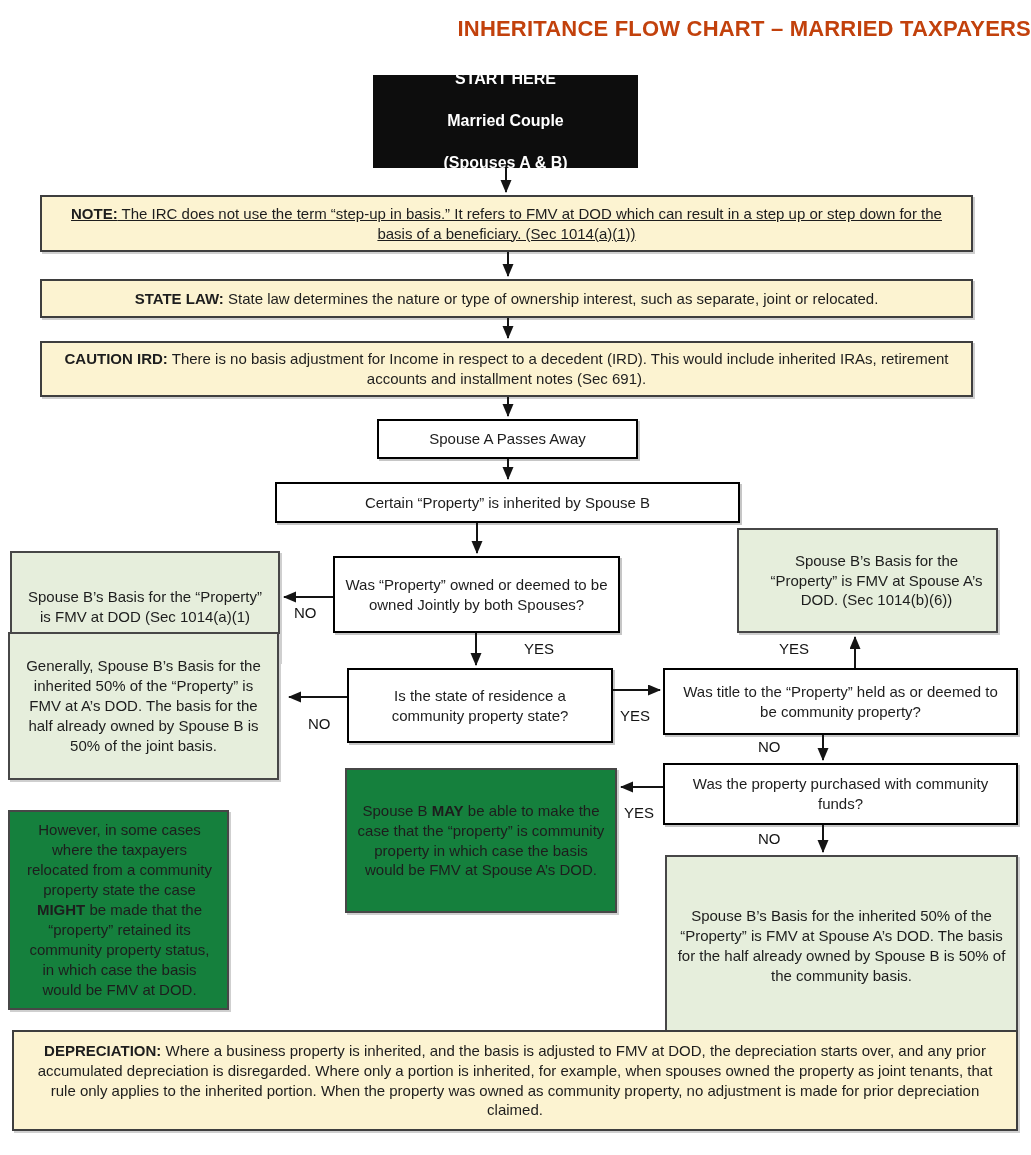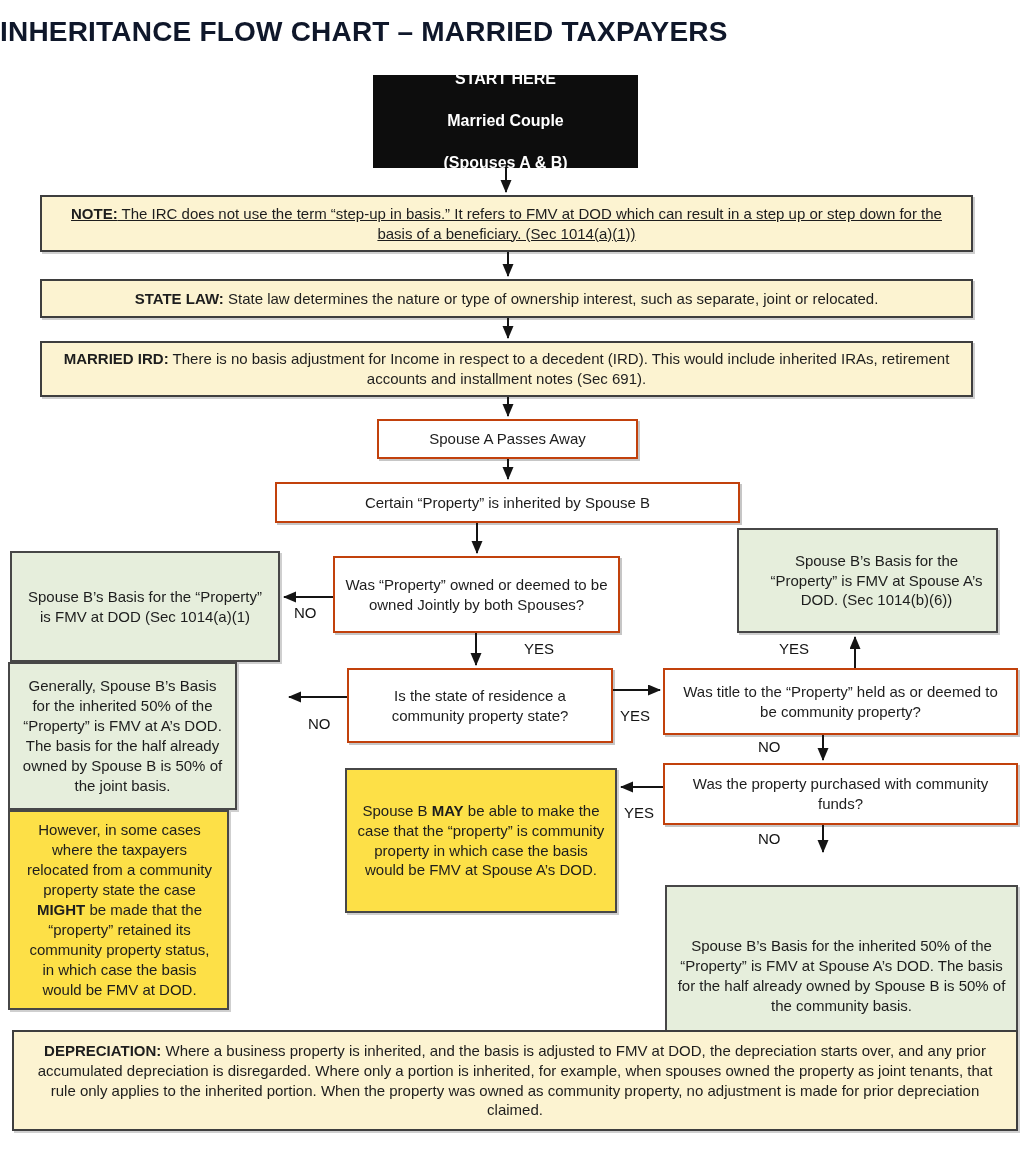--- a/index.html
+++ b/index.html
@@ -1,32 +1,32 @@
 <!DOCTYPE html>
 <html><head>
 <meta charset="utf-8">
 <style>
   html,body { margin:0; padding:0; background:#ffffff; }
   .canvas {
     position:relative; width:1031px; height:1155px; background:#ffffff;
     font-family:"Liberation Sans", sans-serif; color:#1d1d1d; overflow:hidden;
   }
   .title {
-    position:absolute; top:16px; left:0; width:100%; text-align:left;
-    font-size:28px; font-weight:bold; color:#0f172a; letter-spacing:.2px;
+    position:absolute; top:16px; left:0; width:100%; text-align:right;
+    font-size:22px; font-weight:bold; color:#c2410c; letter-spacing:.2px;
   }
   .node {
     position:absolute; box-sizing:border-box;
     display:flex; flex-direction:column; align-items:center; justify-content:center;
     text-align:center; font-size:15px; line-height:1.33; padding:4px 10px;gap:17px;
   }
-  .white { background:#ffffff; border:2px solid #c2410c; box-shadow:2px 2px 0 #c6c6c6; }
+  .white { background:#ffffff; border:2px solid #000000; box-shadow:2px 2px 0 #c6c6c6; }
   .cream { background:#fcf3d1; border:2px solid #3e3e3e; box-shadow:2px 2px 0 #cfcfcf; }
   .green { background:#e6eedc; border:2px solid #474747; box-shadow:2px 2px 0 #cfcfcf; }
-  .peach { background:#fde047; border:2px solid #474747; box-shadow:2px 2px 0 #cfcfcf; }
+  .peach { background:#15803d; border:2px solid #474747; box-shadow:2px 2px 0 #cfcfcf; }
   .black {
     background:#0d0d0d; color:#ffffff; font-weight:bold; font-size:16px;
     line-height:1.55; border:1px solid #0d0d0d;
   }
   .lbl { position:absolute; font-size:15px; color:#141414; }
   .node b { font-weight:bold; }
   svg.wires { position:absolute; top:0; left:0; width:1031px; height:1155px; pointer-events:none; }
 </style>
 </head>
 <body>
@@ -43,21 +43,21 @@
 
   <div class="node cream" style="left:40px; top:195px; width:933px; height:57px; padding:4px 18px;text-decoration:underline;">
     <div><b>NOTE:</b><span> The IRC does not use the term “step-up in basis.”  It refers to FMV at DOD which can result in a step up or step down for the basis of a beneficiary. (Sec 1014(a)(1))</span></div>
   </div>
 
   <div class="node cream" style="left:40px; top:279px; width:933px; height:39px; padding:2px 18px;">
     <div><b>STATE LAW:</b><span> State law determines the nature or type of ownership interest, such as separate, joint or relocated.</span></div>
   </div>
 
   <div class="node cream" style="left:40px; top:341px; width:933px; height:56px; padding:4px 18px;">
-    <div><b>MARRIED IRD:</b><span> There is no basis adjustment for Income in respect to a decedent (IRD).  This would include inherited IRAs, retirement accounts and installment notes (Sec 691).</span></div>
+    <div><b>CAUTION IRD:</b><span> There is no basis adjustment for Income in respect to a decedent (IRD).  This would include inherited IRAs, retirement accounts and installment notes (Sec 691).</span></div>
   </div>
 
   <div class="node white" style="left:377px; top:419px; width:261px; height:40px;">
     <span>Spouse A Passes Away</span>
   </div>
 
   <div class="node white" style="left:275px; top:482px; width:465px; height:41px;">
     <span>Certain “Property” is inherited by Spouse B</span>
   </div>
 
@@ -70,41 +70,41 @@
   </div>
 
   <div class="node green" style="left:737px; top:528px; width:261px; height:105px;padding-left:28px;">
     <span>Spouse B’s Basis for the “Property” is FMV at Spouse A’s DOD. (Sec 1014(b)(6))</span>
   </div>
 
   <div class="node white" style="left:347px; top:668px; width:266px; height:75px;">
     <span>Is the state of residence a community property state?</span>
   </div>
 
-  <div class="node green" style="left:8px; top:662px; width:229px; height:148px;">
+  <div class="node green" style="left:8px; top:632px; width:271px; height:148px;">
     <span>Generally, Spouse B’s Basis for the inherited 50% of the “Property” is FMV at A’s DOD. The basis for the half already owned by Spouse B is 50% of the joint basis.</span>
   </div>
 
   <div class="node peach" style="left:8px; top:810px; width:221px; height:200px;padding-left:12px;">
     <div><span>However, in some cases where the taxpayers relocated from a community property state the case </span><b>MIGHT</b><span> be made that the “property” retained its community property status, in which case the basis would be FMV at DOD.</span></div>
   </div>
 
   <div class="node white" style="left:663px; top:668px; width:355px; height:67px;">
     <span>Was title to the “Property” held as or deemed to be community property?</span>
   </div>
 
   <div class="node white" style="left:663px; top:763px; width:355px; height:62px;">
     <span>Was the property purchased with community funds?</span>
   </div>
 
   <div class="node peach" style="left:345px; top:768px; width:272px; height:145px;">
     <div><span>Spouse B </span><b>MAY</b><span> be able to make the case that the “property” is community property in which case the basis would be FMV at Spouse A’s DOD.</span></div>
   </div>
 
-  <div class="node green" style="left:665px; top:885px; width:353px; height:182px;">
+  <div class="node green" style="left:665px; top:855px; width:353px; height:182px;">
     <span>Spouse B’s Basis for the inherited 50% of the “Property” is FMV at Spouse A’s DOD. The basis for the half already owned by Spouse B is 50% of the community basis.</span>
   </div>
 
   <div class="node cream" style="left:12px; top:1030px; width:1006px; height:101px; padding:6px 20px;align-items:flex-end;">
     <div><b>DEPRECIATION:</b><span> Where a business property is inherited, and the basis is adjusted to FMV at DOD, the depreciation starts over, and any prior accumulated depreciation is disregarded. Where only a portion is inherited, for example, when spouses owned the property as joint tenants, that rule only applies to the inherited portion. When the property was owned as community property, no adjustment is made for prior depreciation claimed.</span></div>
   </div>
 
   <div class="lbl" style="left:294px; top:604px;">NO</div>
   <div class="lbl" style="left:524px; top:640px;">YES</div>
   <div class="lbl" style="left:308px; top:715px;">NO</div>

